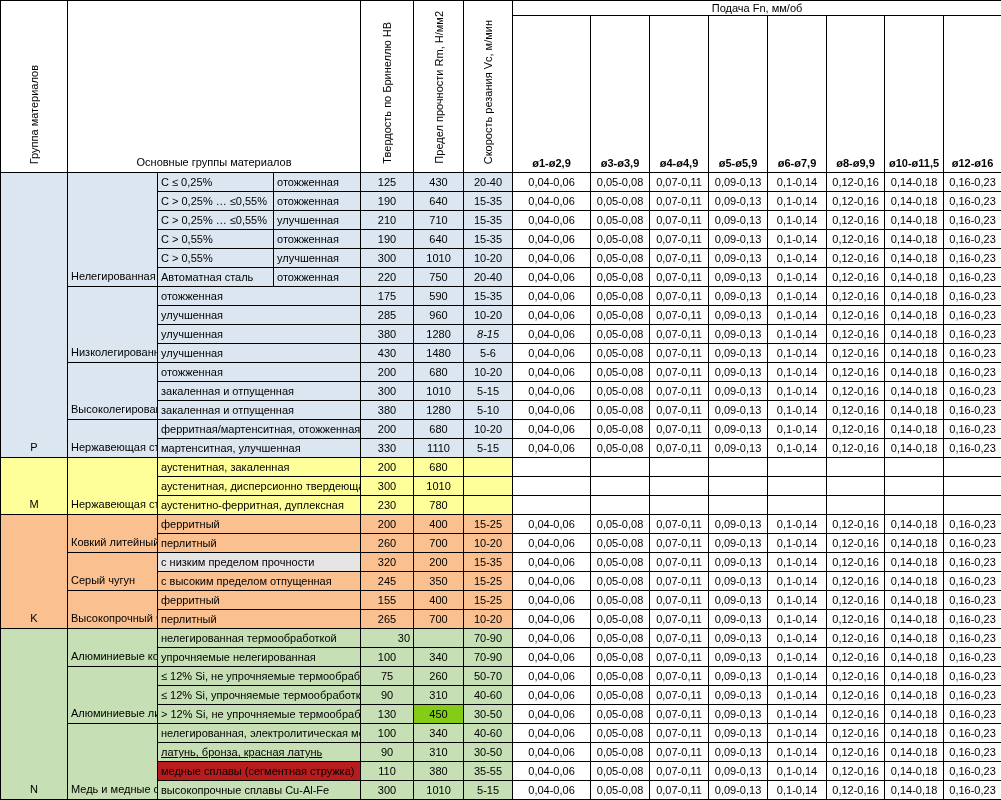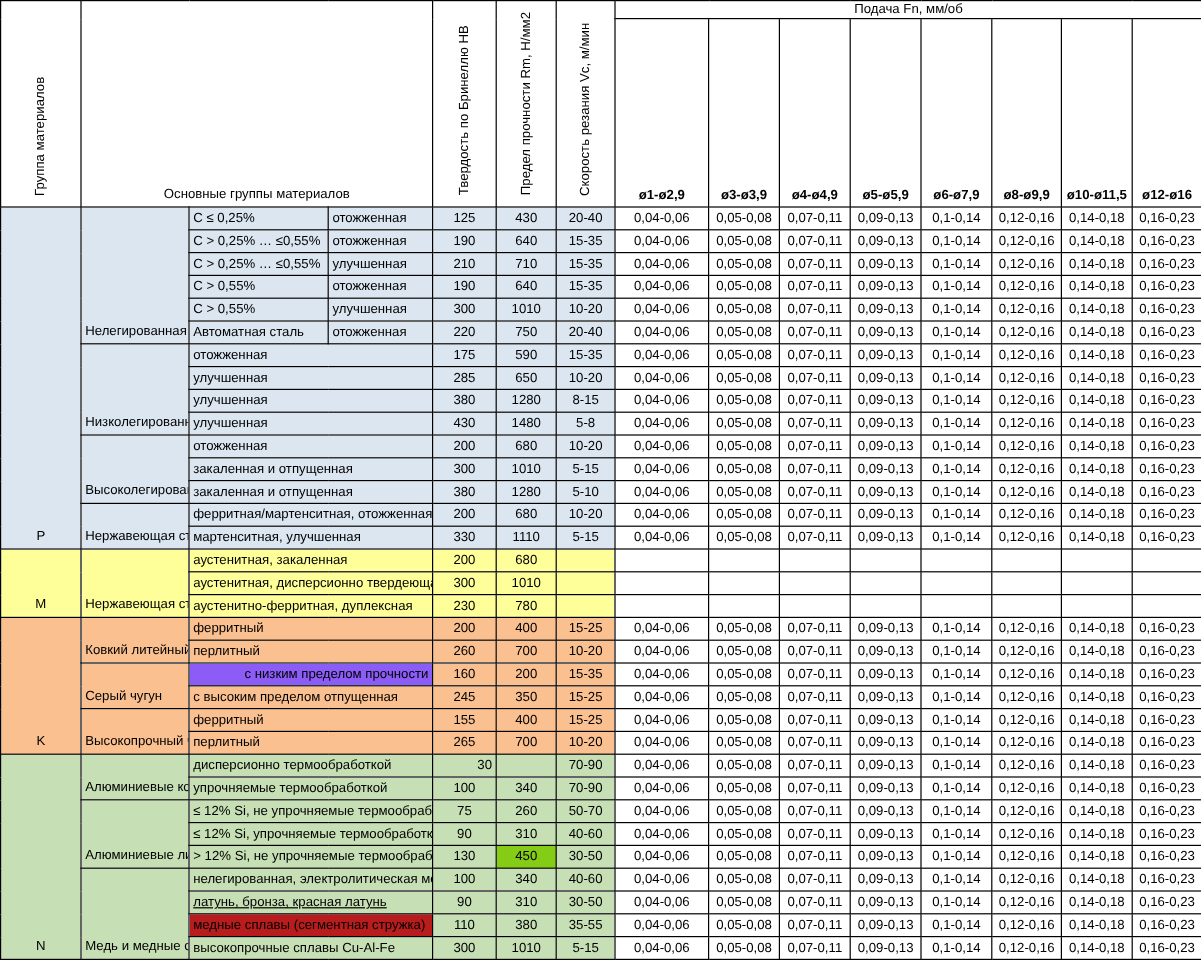--- a/index.html
+++ b/index.html
@@ -188,50 +188,50 @@
         <td class="num feed">0,07-0,11</td>
         <td class="num feed">0,09-0,13</td>
         <td class="num feed">0,1-0,14</td>
         <td class="num feed">0,12-0,16</td>
         <td class="num feed">0,14-0,18</td>
         <td class="num feed">0,16-0,23</td>
       </tr>
       <tr>
         <td class="spec" colspan="2" style="background-color: rgb(220, 230, 241);">улучшенная</td>
         <td class="num" style="background-color: rgb(220, 230, 241);">285</td>
-        <td class="num" style="background-color: rgb(220, 230, 241);">650</td>
+        <td class="num" style="background-color: rgb(220, 230, 241);">960</td>
         <td class="num" style="background-color: rgb(220, 230, 241);">10-20</td>
         <td class="num feed">0,04-0,06</td>
         <td class="num feed">0,05-0,08</td>
         <td class="num feed">0,07-0,11</td>
         <td class="num feed">0,09-0,13</td>
         <td class="num feed">0,1-0,14</td>
         <td class="num feed">0,12-0,16</td>
         <td class="num feed">0,14-0,18</td>
         <td class="num feed">0,16-0,23</td>
       </tr>
       <tr>
         <td class="spec" colspan="2" style="background-color: rgb(220, 230, 241);">улучшенная</td>
         <td class="num" style="background-color: rgb(220, 230, 241);">380</td>
         <td class="num" style="background-color: rgb(220, 230, 241);">1280</td>
-        <td class="num" style="background-color: rgb(220, 230, 241);">8-15</td>
+        <td class="num" style="background-color: rgb(220, 230, 241); font-style: italic;">8-15</td>
         <td class="num feed">0,04-0,06</td>
         <td class="num feed">0,05-0,08</td>
         <td class="num feed">0,07-0,11</td>
         <td class="num feed">0,09-0,13</td>
         <td class="num feed">0,1-0,14</td>
         <td class="num feed">0,12-0,16</td>
         <td class="num feed">0,14-0,18</td>
         <td class="num feed">0,16-0,23</td>
       </tr>
       <tr>
         <td class="spec" colspan="2" style="background-color: rgb(220, 230, 241);">улучшенная</td>
         <td class="num" style="background-color: rgb(220, 230, 241);">430</td>
         <td class="num" style="background-color: rgb(220, 230, 241);">1480</td>
-        <td class="num" style="background-color: rgb(220, 230, 241);">5-8</td>
+        <td class="num" style="background-color: rgb(220, 230, 241);">5-6</td>
         <td class="num feed">0,04-0,06</td>
         <td class="num feed">0,05-0,08</td>
         <td class="num feed">0,07-0,11</td>
         <td class="num feed">0,09-0,13</td>
         <td class="num feed">0,1-0,14</td>
         <td class="num feed">0,12-0,16</td>
         <td class="num feed">0,14-0,18</td>
         <td class="num feed">0,16-0,23</td>
       </tr>
       <tr>
@@ -375,22 +375,22 @@
         <td class="num feed">0,05-0,08</td>
         <td class="num feed">0,07-0,11</td>
         <td class="num feed">0,09-0,13</td>
         <td class="num feed">0,1-0,14</td>
         <td class="num feed">0,12-0,16</td>
         <td class="num feed">0,14-0,18</td>
         <td class="num feed">0,16-0,23</td>
       </tr>
       <tr>
         <td class="subname" rowspan="2" style="background-color: rgb(250, 192, 144);">Серый чугун</td>
-        <td class="spec" colspan="2" style="background-color: #8b5cf6; text-align: right;">с низким пределом прочности</td>
-        <td class="num" style="background-color: rgb(250, 192, 144);">160</td>
+        <td class="spec" colspan="2" style="background-color: #e5e5e5;">с низким пределом прочности</td>
+        <td class="num" style="background-color: rgb(250, 192, 144);">320</td>
         <td class="num" style="background-color: rgb(250, 192, 144);">200</td>
         <td class="num" style="background-color: rgb(250, 192, 144);">15-35</td>
         <td class="num feed">0,04-0,06</td>
         <td class="num feed">0,05-0,08</td>
         <td class="num feed">0,07-0,11</td>
         <td class="num feed">0,09-0,13</td>
         <td class="num feed">0,1-0,14</td>
         <td class="num feed">0,12-0,16</td>
         <td class="num feed">0,14-0,18</td>
         <td class="num feed">0,16-0,23</td>
@@ -434,35 +434,35 @@
         <td class="num feed">0,07-0,11</td>
         <td class="num feed">0,09-0,13</td>
         <td class="num feed">0,1-0,14</td>
         <td class="num feed">0,12-0,16</td>
         <td class="num feed">0,14-0,18</td>
         <td class="num feed">0,16-0,23</td>
       </tr>
       <tr>
         <td class="letter" rowspan="9" style="background-color: rgb(198, 223, 180);">N</td>
         <td class="subname" rowspan="2" style="background-color: rgb(198, 223, 180);">Алюминиевые кованые сплавы</td>
-        <td class="spec" colspan="2" style="background-color: rgb(198, 223, 180);">дисперсионно термообработкой</td>
+        <td class="spec" colspan="2" style="background-color: rgb(198, 223, 180);">нелегированная термообработкой</td>
         <td class="num" style="background-color: rgb(198, 223, 180); text-align: right;">30</td>
         <td class="num" style="background-color: rgb(198, 223, 180);"></td>
         <td class="num" style="background-color: rgb(198, 223, 180);">70-90</td>
         <td class="num feed">0,04-0,06</td>
         <td class="num feed">0,05-0,08</td>
         <td class="num feed">0,07-0,11</td>
         <td class="num feed">0,09-0,13</td>
         <td class="num feed">0,1-0,14</td>
         <td class="num feed">0,12-0,16</td>
         <td class="num feed">0,14-0,18</td>
         <td class="num feed">0,16-0,23</td>
       </tr>
       <tr>
-        <td class="spec" colspan="2" style="background-color: rgb(198, 223, 180);">упрочняемые термообработкой</td>
+        <td class="spec" colspan="2" style="background-color: rgb(198, 223, 180);">упрочняемые нелегированная</td>
         <td class="num" style="background-color: rgb(198, 223, 180);">100</td>
         <td class="num" style="background-color: rgb(198, 223, 180);">340</td>
         <td class="num" style="background-color: rgb(198, 223, 180);">70-90</td>
         <td class="num feed">0,04-0,06</td>
         <td class="num feed">0,05-0,08</td>
         <td class="num feed">0,07-0,11</td>
         <td class="num feed">0,09-0,13</td>
         <td class="num feed">0,1-0,14</td>
         <td class="num feed">0,12-0,16</td>
         <td class="num feed">0,14-0,18</td>

